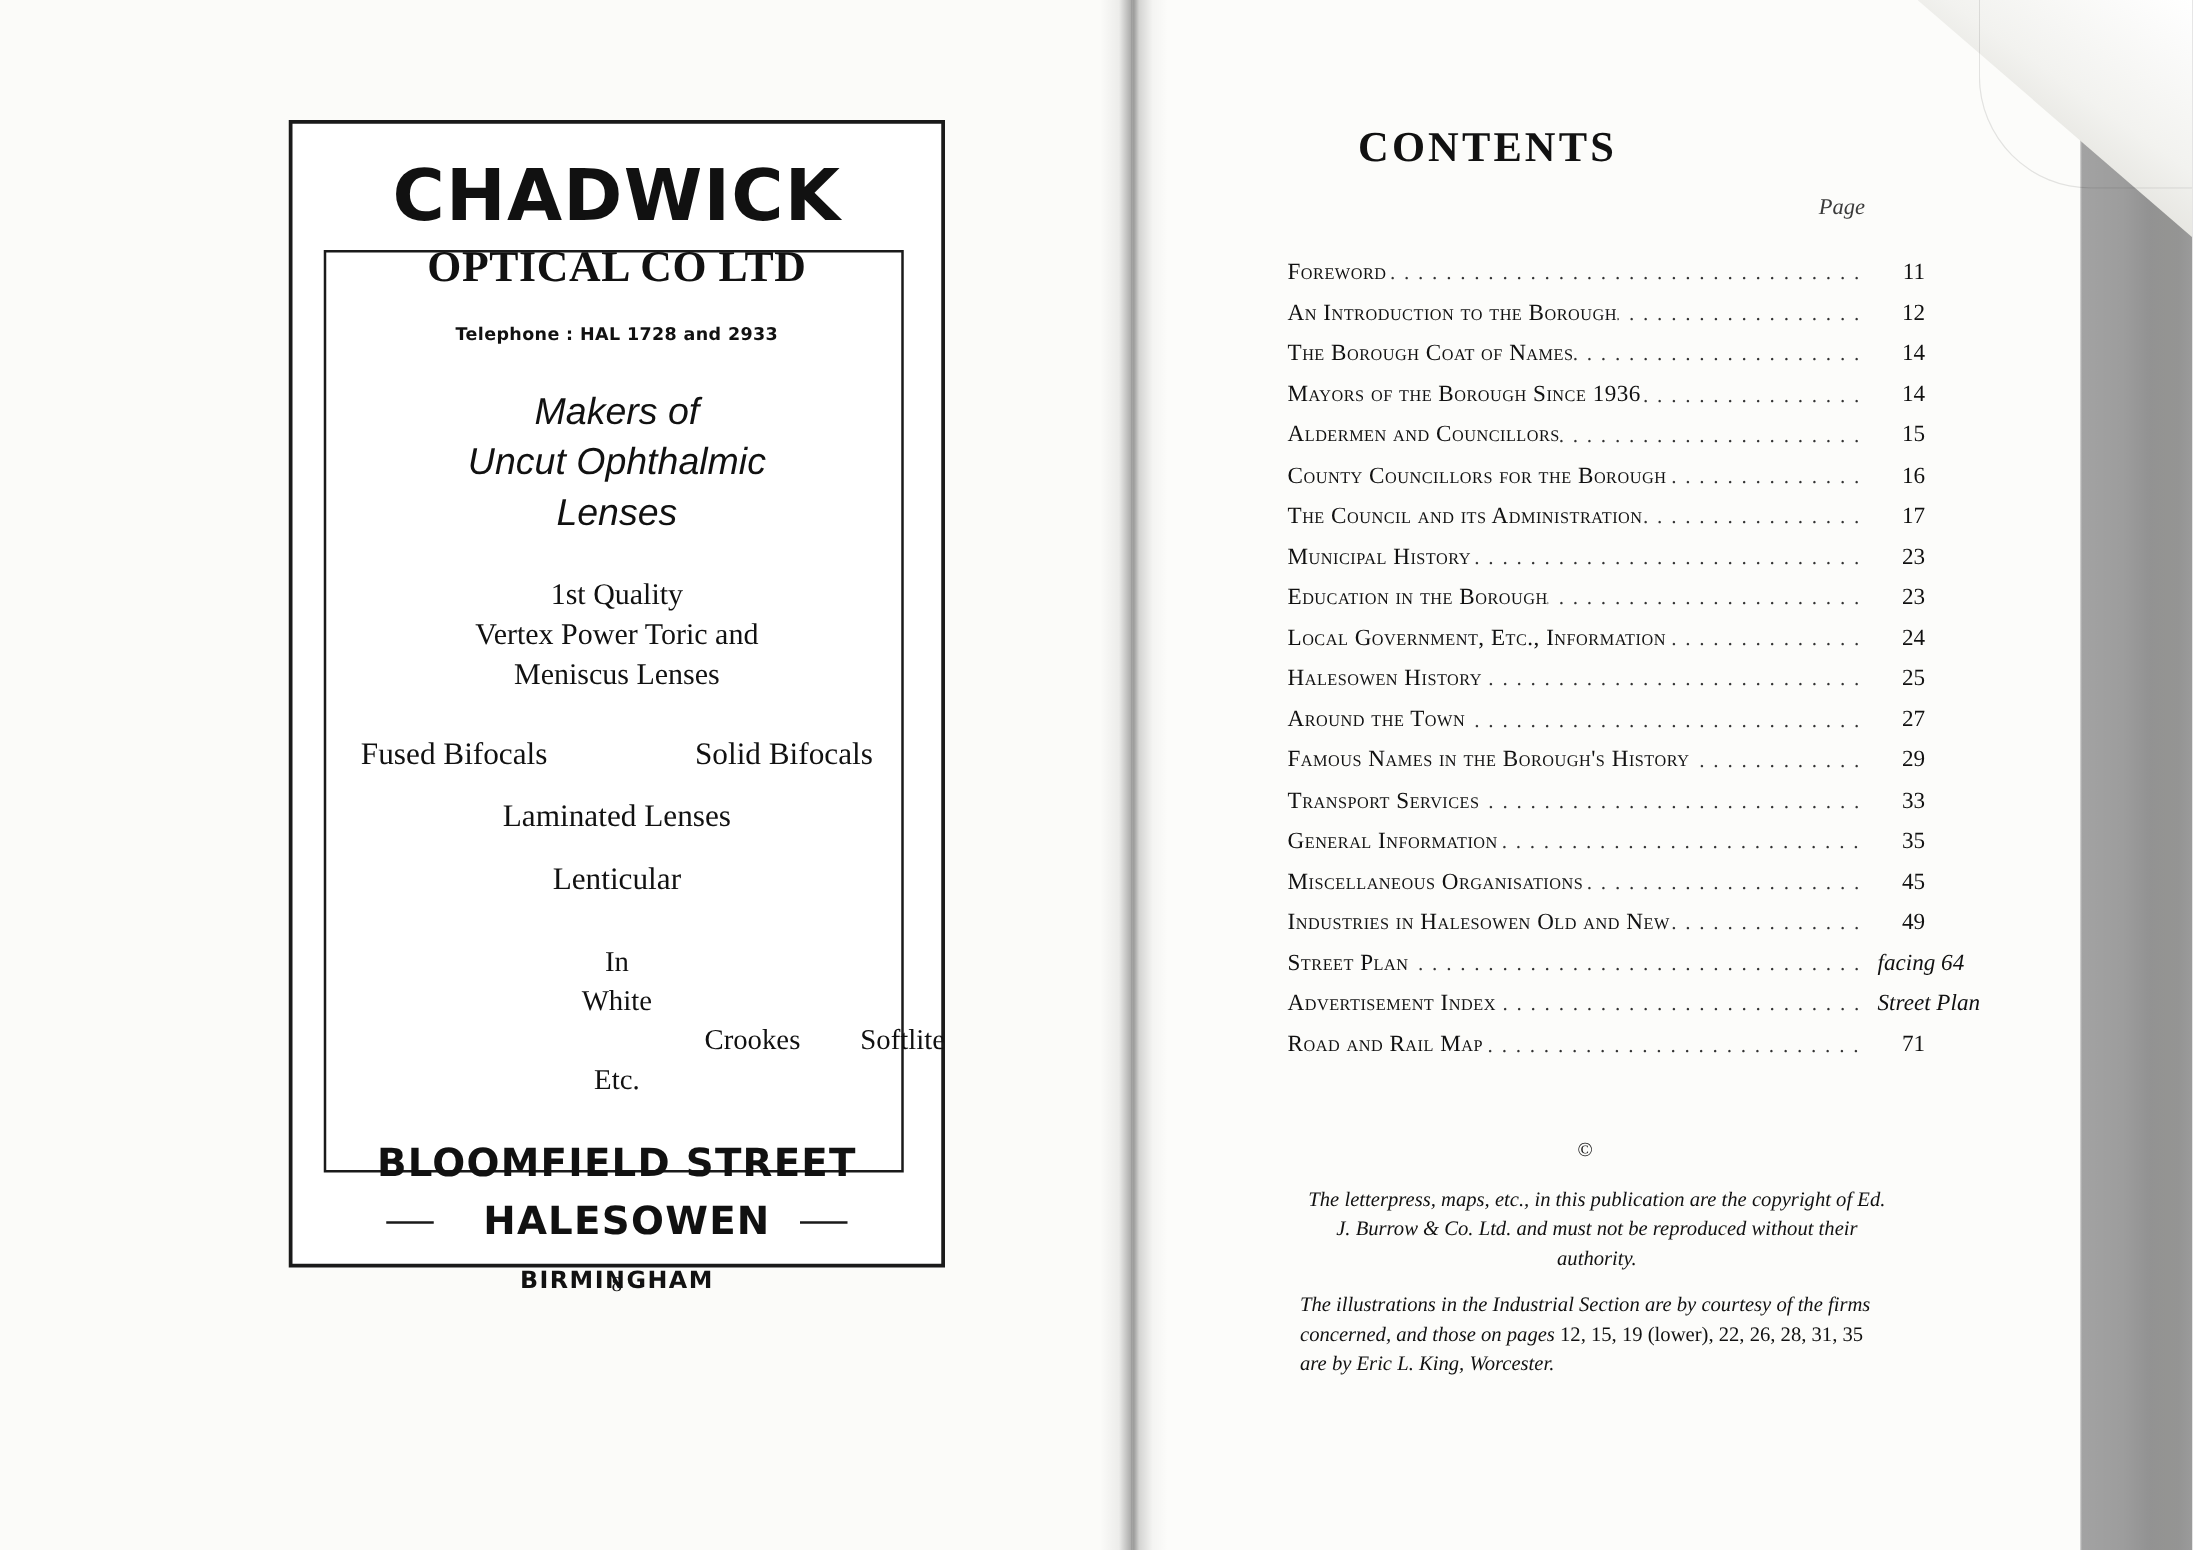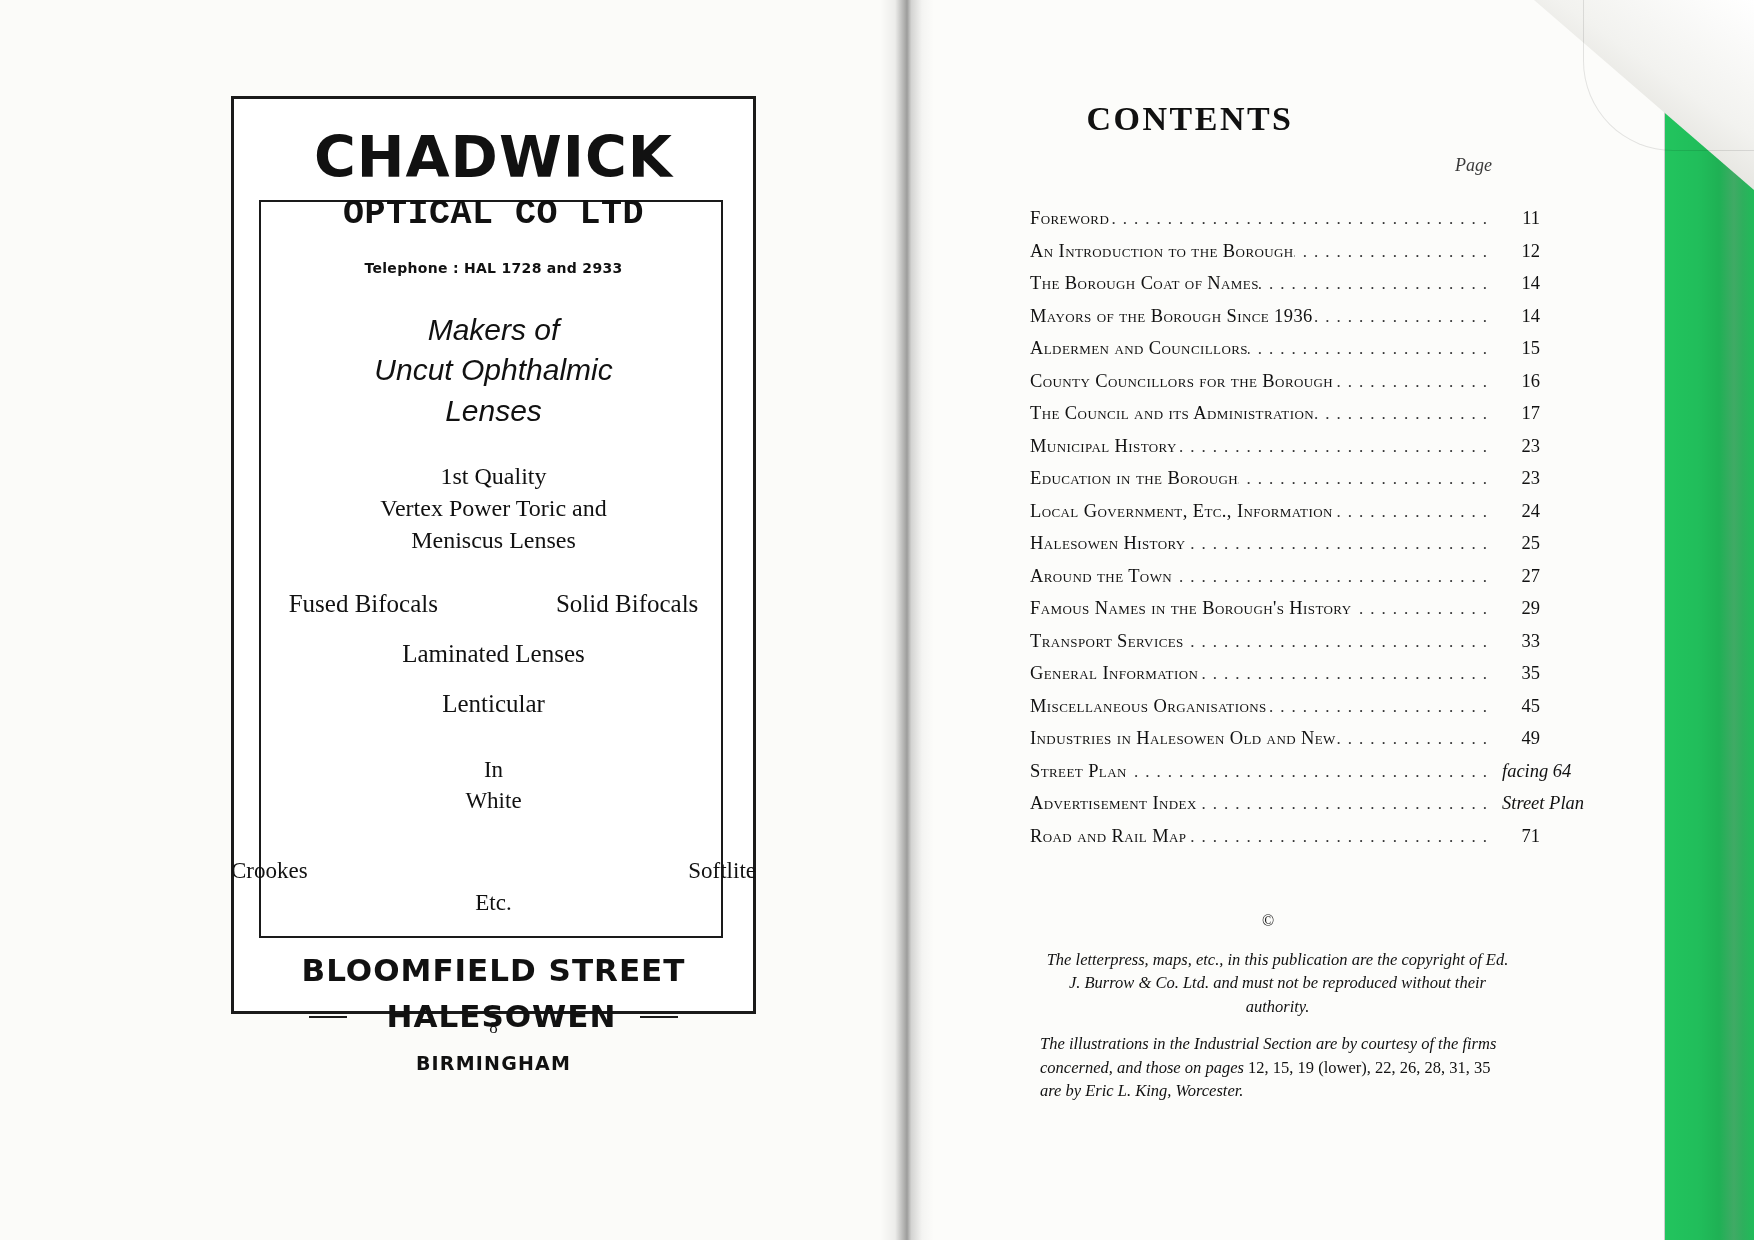--- a/index.html
+++ b/index.html
@@ -13,21 +13,21 @@
     position: relative;
     overflow: hidden;
     font-family: "Liberation Serif", serif;
     color: #111;
   }
 
   
   .spread {
     position: absolute;
     inset: 0;
-    background: #22c55e;
+    background: #a3a3a3;
   }
   .page-left {
     position: absolute;
     left: 0; top: 0;
     width: 905px; height: 1240px;
     background: #fbfbf9;
   }
   .page-right {
     position: absolute;
     left: 905px; top: 0;
@@ -112,21 +112,21 @@
     font-weight: bold;
     letter-spacing: 1px;
     font-family: "DejaVu Sans", sans-serif;
     line-height: 1.05;
   }
   .ad-subtitle {
     margin-top: 6px;
     font-size: 35px;
     font-weight: bold;
     letter-spacing: 0.5px;
-    font-family: Liberation Mono, monospace;
+    font-family: Liberation Serif, serif;
   }
   .ad-phone {
     margin-top: 26px;
     font-size: 14px;
     font-weight: bold;
     font-family: "DejaVu Sans", sans-serif;
     letter-spacing: 0.3px;
   }
   .ad-makers {
     margin-top: 34px;
@@ -160,24 +160,23 @@
     font-family: "Liberation Serif", serif;
   }
   .ad-in {
     margin-top: 36px;
     font-size: 23px;
     line-height: 1.35;
     font-family: "Liberation Serif", serif;
   }
   .ad-colour-row {
     display: flex;
-    justify-content: space-between;
+    justify-content: flex-end;
     gap: 48px;
     font-size: 23px;
-    margin-top: 39px;
   }
   .ad-street {
     margin-top: 34px;
     font-size: 31px;
     font-weight: bold;
     letter-spacing: 1px;
     font-family: "DejaVu Sans", sans-serif;
   }
   .ad-town {
     margin-top: 10px;

